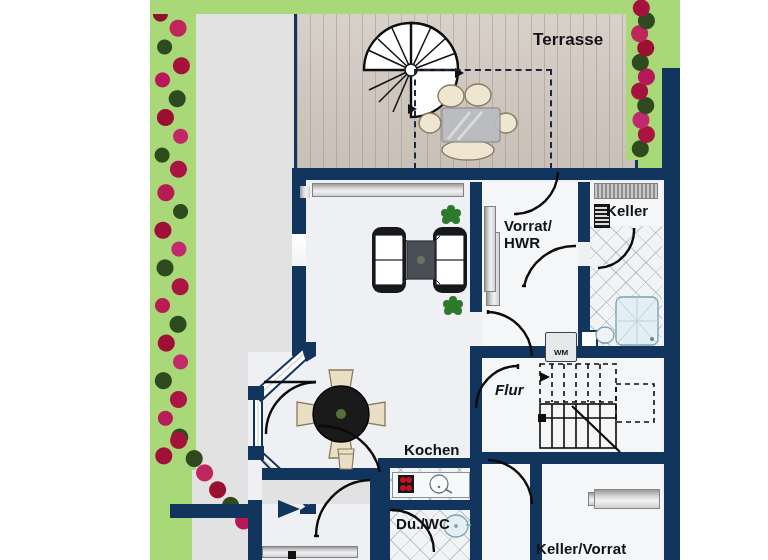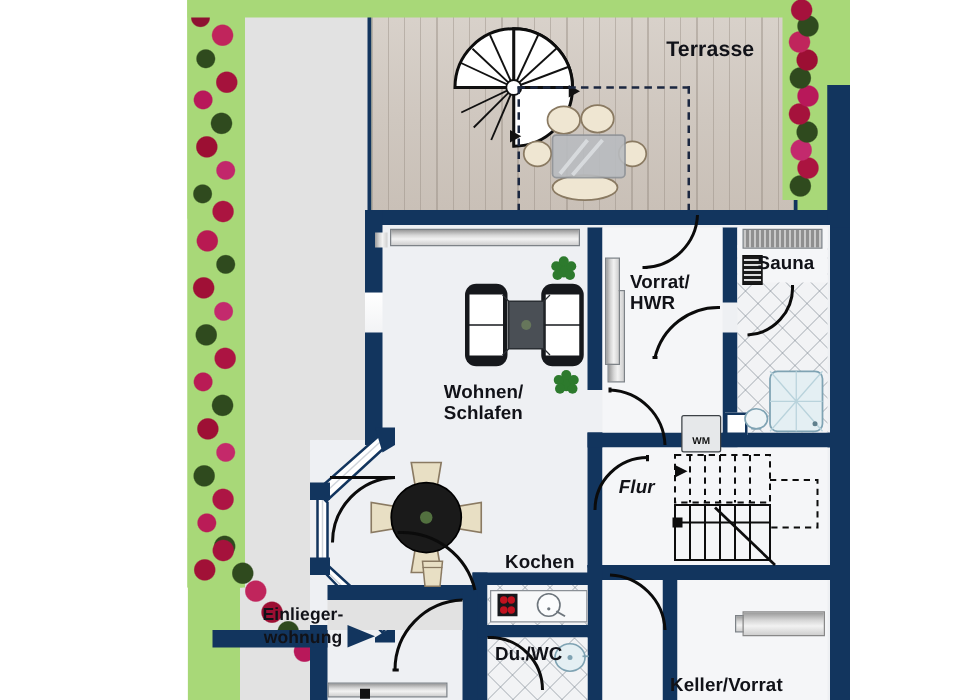--- a/index.html
+++ b/index.html
@@ -469,32 +469,28 @@
 
   <div class="abs" style="left:276px;top:498px;">
     <svg width="28" height="22" viewBox="0 0 28 22">
       <polygon points="2,2 24,11 2,20" fill="#12355e"></polygon>
     </svg>
   </div>
   <div class="abs" style="left:288px;top:551px;width:8px;height:8px;background:#111;"></div>
 
   <div class="abs label" style="left:493px;top:30px;font-size:17px;margin-left:40px;">Terrasse</div>
 
-  <div class="abs label" style="left:355px;top:306px;font-size:15px;text-align:left;">Wohnen/
-Schlafen</div>
 
   <div class="abs label" style="left:504px;top:218px;font-size:15px;">Vorrat/
 HWR</div>
 
-  <div class="abs label" style="left:606px;top:203px;font-size:15px;">Sauna</div>
+  <div class="abs label" style="left:606px;top:203px;font-size:15px;">Keller</div>
 
   <div class="abs label" style="left:495px;top:382px;font-size:15px;font-style:italic;">Flur</div>
 
   <div class="abs label" style="left:404px;top:442px;font-size:15px;text-align:right;">Kochen</div>
 
   <div class="abs label" style="left:396px;top:516px;font-size:15px;">Du./WC</div>
 
   <div class="abs label" style="left:536px;top:541px;font-size:15px;">Keller/Vorrat</div>
 
-  <div class="abs label" style="left:210px;top:483px;font-size:14px;line-height:1.25;text-align:center;">Einlieger-
-wohnung</div>
 
 </div>
 
 </body></html>

